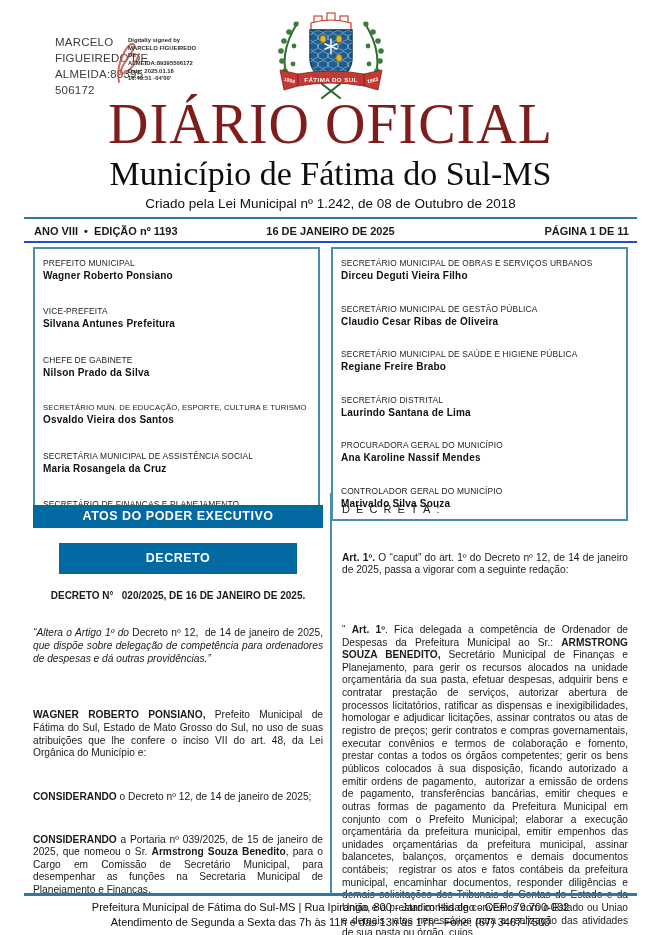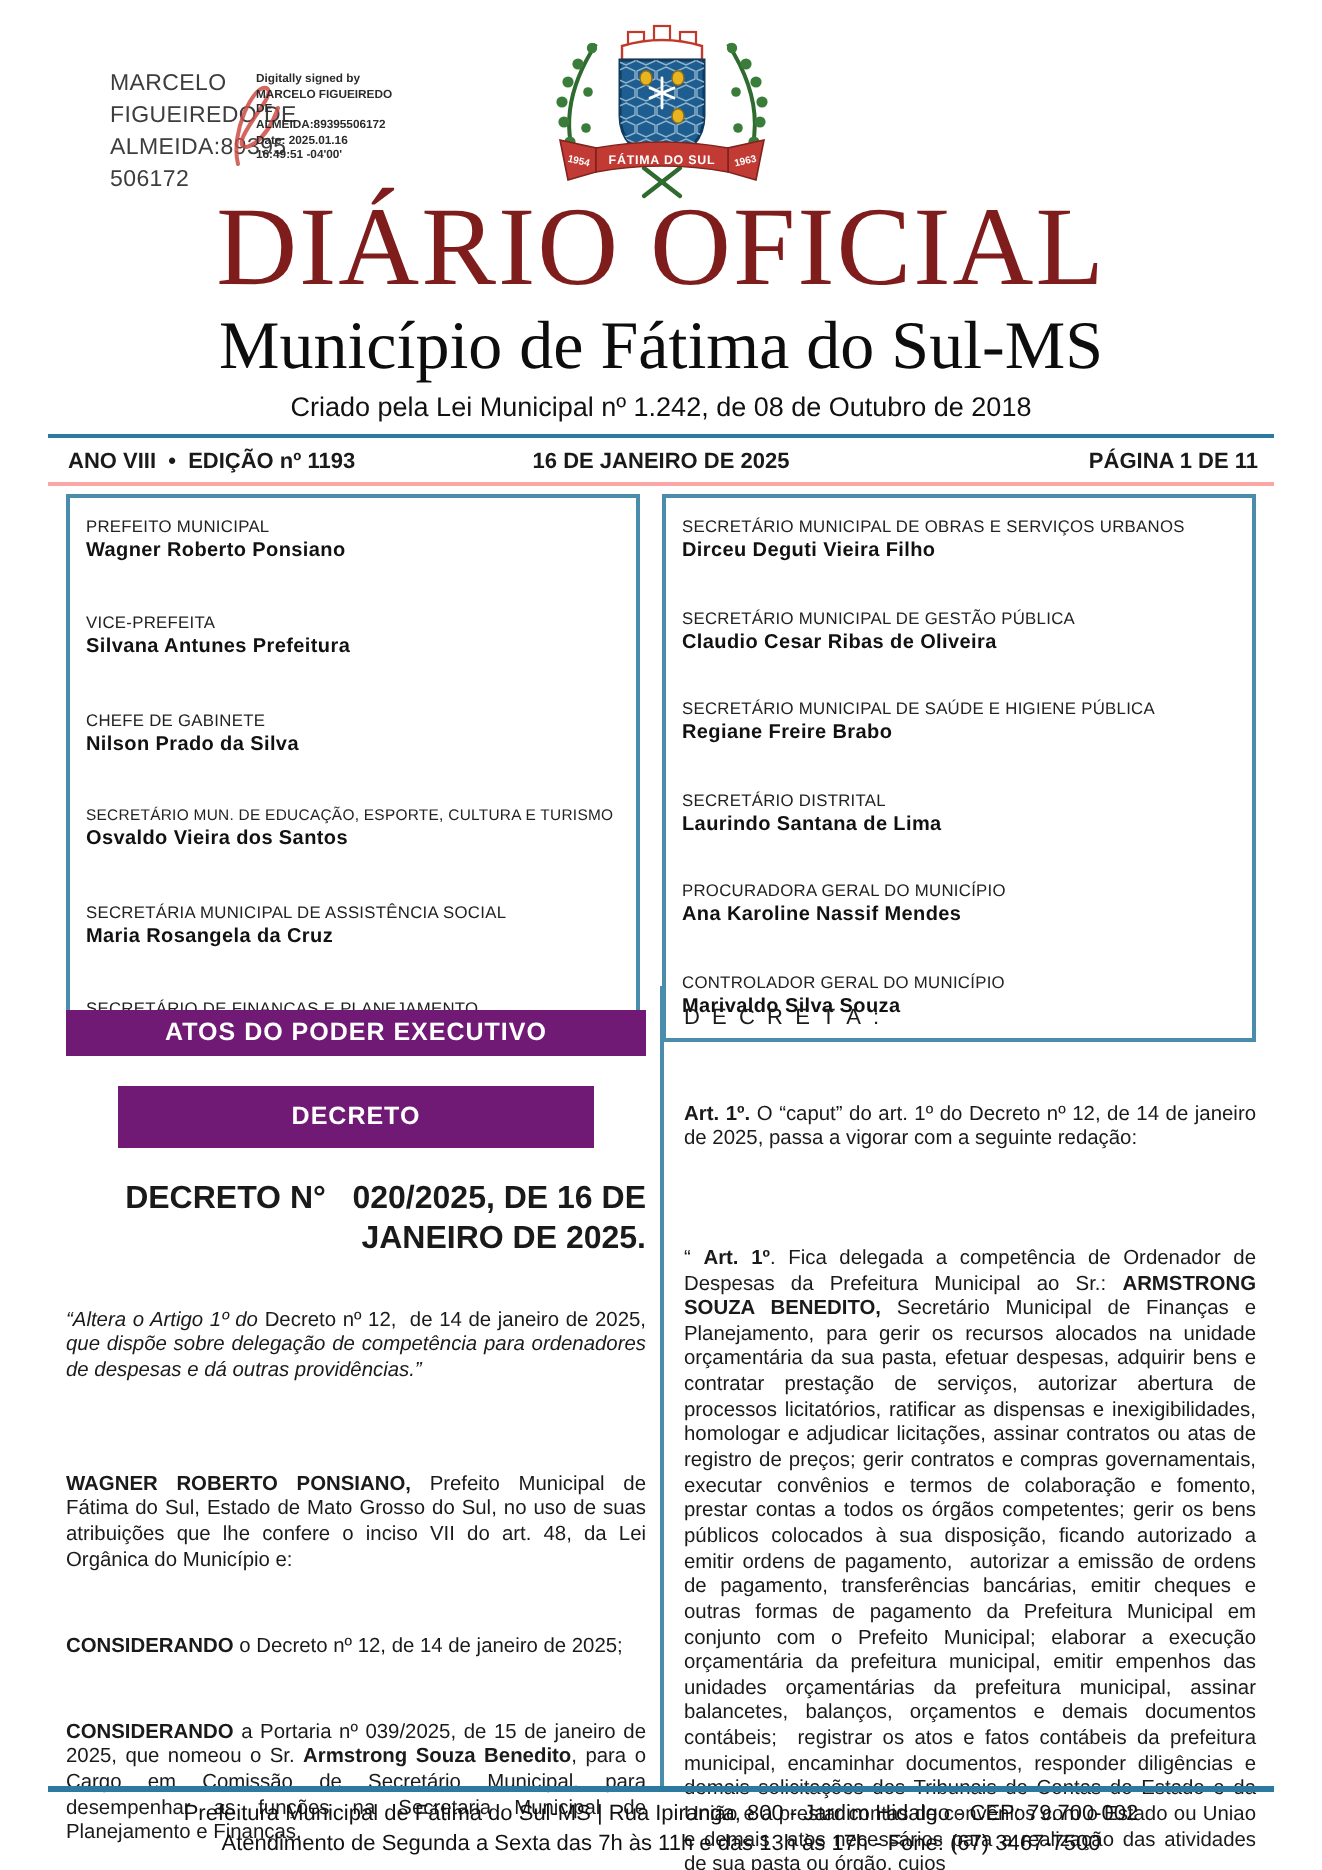--- a/index.html
+++ b/index.html
@@ -30,21 +30,21 @@
     position:absolute;left:0;top:155px;width:100%;text-align:center;
     font-family:"Liberation Serif",serif;font-size:34px;line-height:1.1;color:#0d0d0d;
   }
   .mast-tagline{
     position:absolute;left:0;top:196px;width:100%;text-align:center;
     font-size:13.5px;color:#111;
   }
   
   .meta-bar{
     position:absolute;left:24px;top:217px;width:613px;height:26px;
-    border-top:2px solid #2d7aa0;border-bottom:2px solid #fca5a5;
+    border-top:2px solid #2d7aa0;border-bottom:2px solid #1d4ed8;
     box-sizing:border-box;font-weight:bold;font-size:11px;
   }
   .meta-bar .m-left{position:absolute;left:10px;top:6px;}
   .meta-bar .m-center{position:absolute;left:50%;top:6px;transform:translateX(-50%);white-space:nowrap;}
   .meta-bar .m-right{position:absolute;right:8px;top:6px;}
   
   .officials-box{
     position:absolute;top:247px;height:274px;border:2px solid #4a8cab;box-sizing:border-box;
     display:flex;flex-direction:column;justify-content:space-between;padding:9px 8px;
   }
@@ -52,26 +52,26 @@
   .officials-box.right{left:331px;width:297px;}
   .official .role{font-size:8.4px;letter-spacing:.15px;color:#222;line-height:1.3;}
   .official .role.small{font-size:7.7px;}
   .official .name{font-size:10px;font-weight:bold;color:#111;line-height:1.3;letter-spacing:.2px;}
   
   .col-divider{position:absolute;left:330px;top:493px;height:400px;width:0;border-left:2px solid #4a8cab;}
   .col{position:absolute;top:500px;font-size:10.2px;line-height:1.24;text-align:justify;}
   .col.left{left:33px;width:290px;}
   .col.right{left:342px;width:286px;}
   .banner{
-    background:#701a75;color:#ffffff;font-weight:bold;text-align:center;
+    background:#0369a1;color:#ffffff;font-weight:bold;text-align:center;
     letter-spacing:.5px;
   }
   .banner.atos{height:23px;line-height:23px;font-size:12.5px;margin-top:5px;}
   .banner.decreto{height:31px;line-height:31px;font-size:12.5px;width:238px;margin:15px auto 0;}
-  .decree-title{margin-top:16px;font-weight:bold;font-size:16px;text-align:right;}
+  .decree-title{margin-top:16px;font-weight:bold;font-size:10px;text-align:center;}
   .summary{margin-top:25px;}
   .p-wagner{margin-top:44px;}
   .p-cons1{margin-top:31px;}
   .p-cons2{margin-top:30px;}
   .decreta{font-weight:normal;font-size:11px;text-align:left;margin-top:3px;}
   .p-art-intro{margin-top:35px;}
   .p-art-body{margin-top:47px;}
   i{font-style:italic;}
   b{font-weight:bold;}
   

